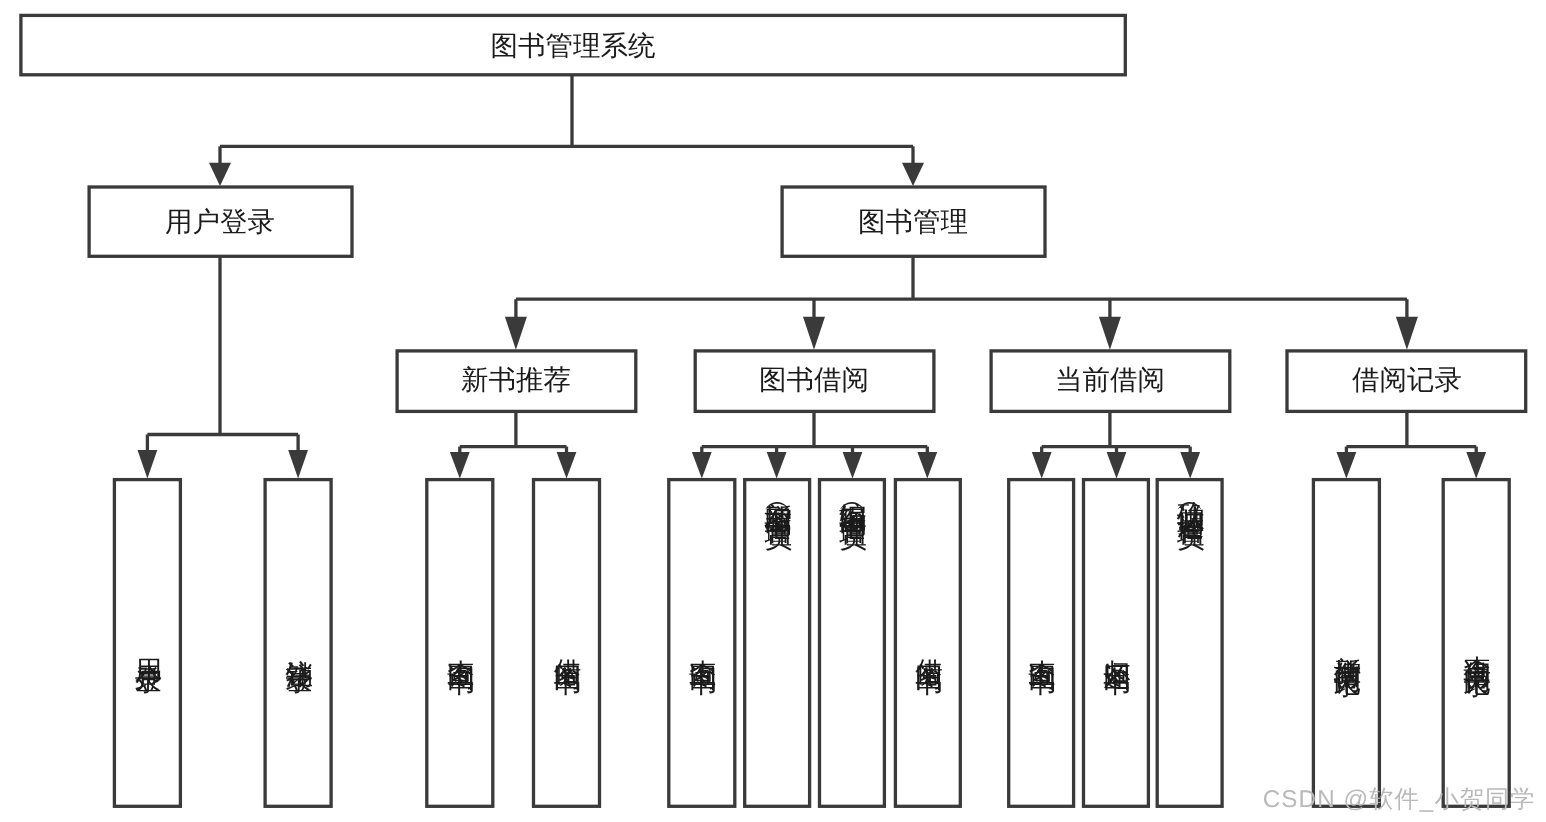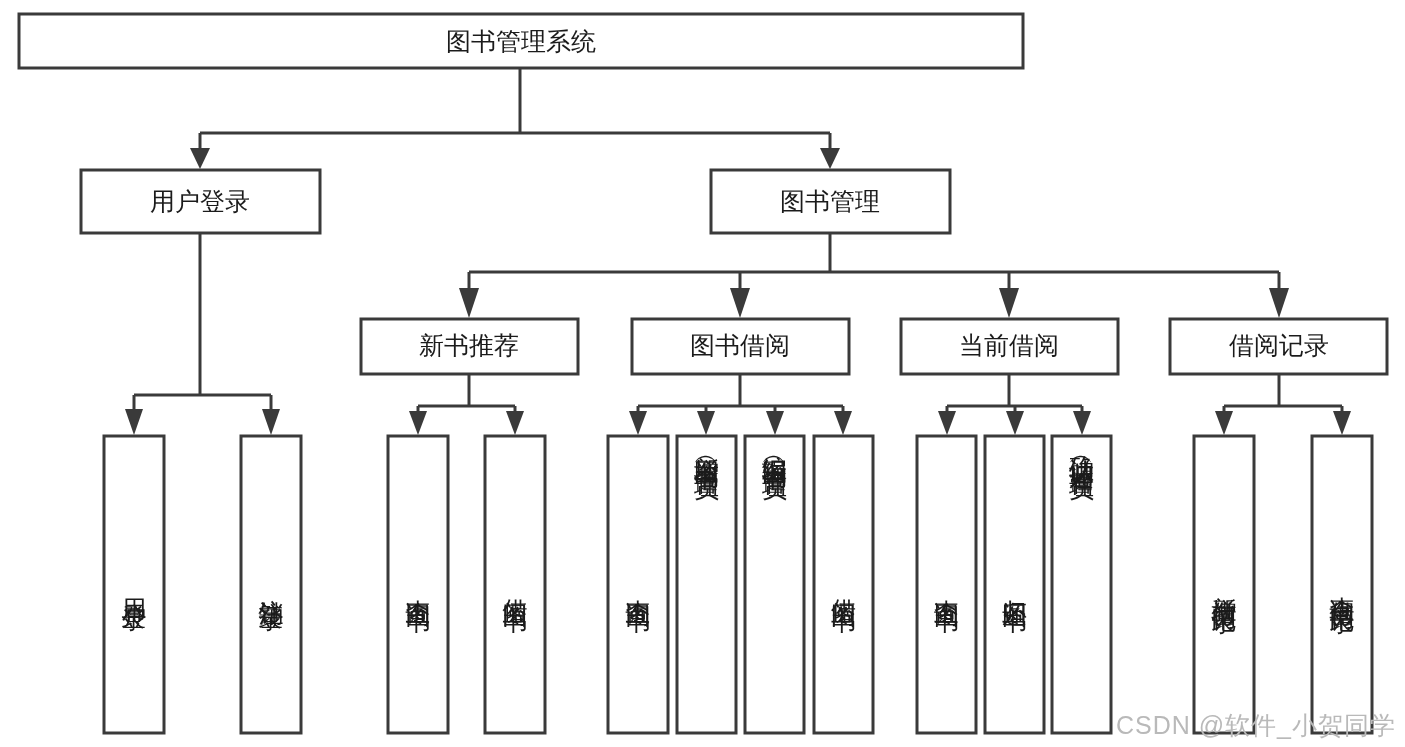--- a/index.html
+++ b/index.html
@@ -31,21 +31,21 @@
     text-orientation:upright;
     letter-spacing:3px;
     line-height:1;
     white-space:nowrap;
   }
   .watermark{
     position:absolute;
     right:9px;
     bottom:5px;
     font-family:"Liberation Sans","DejaVu Sans",sans-serif;
-    font-size:25px;
+    font-size:22px;
     color:#b9b9b9;
     letter-spacing:1px;
     white-space:nowrap;
   }
 </style>
 </head>
 <body>
 
 <div id="diagram-root">
 

